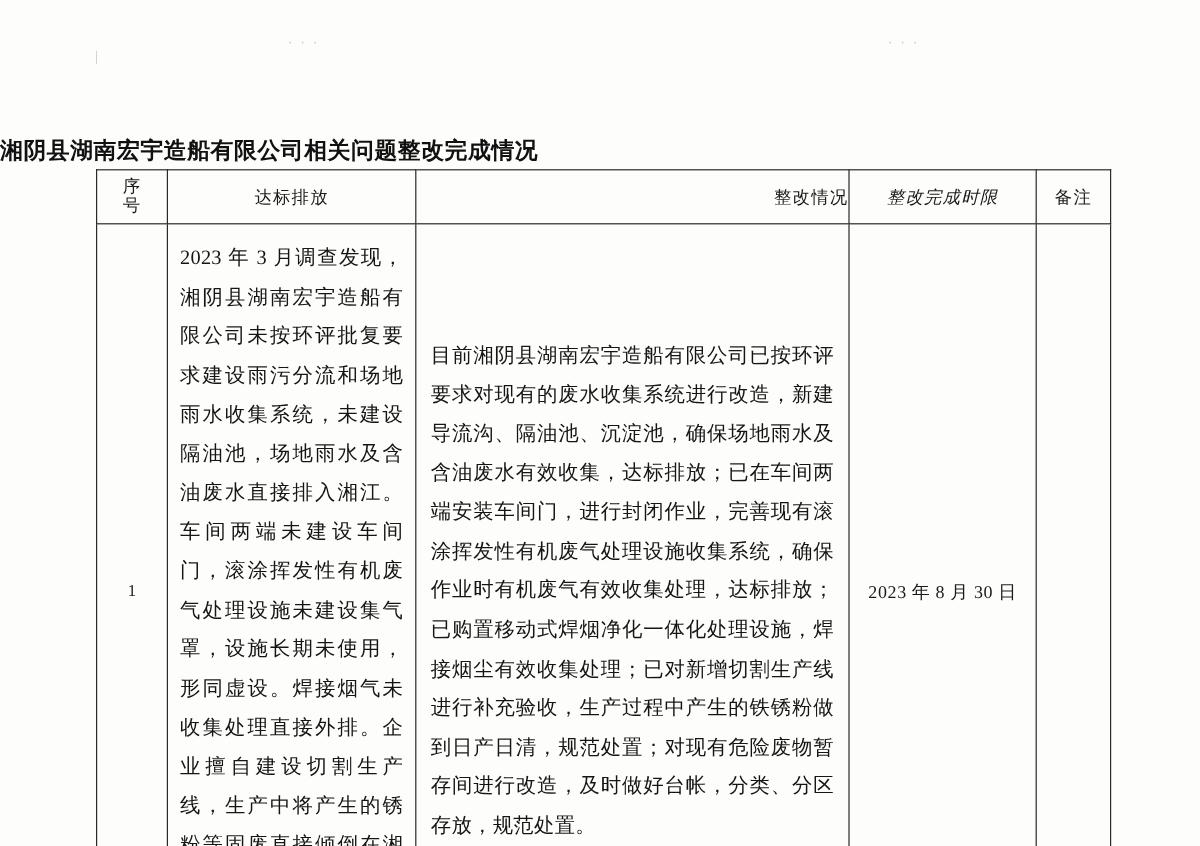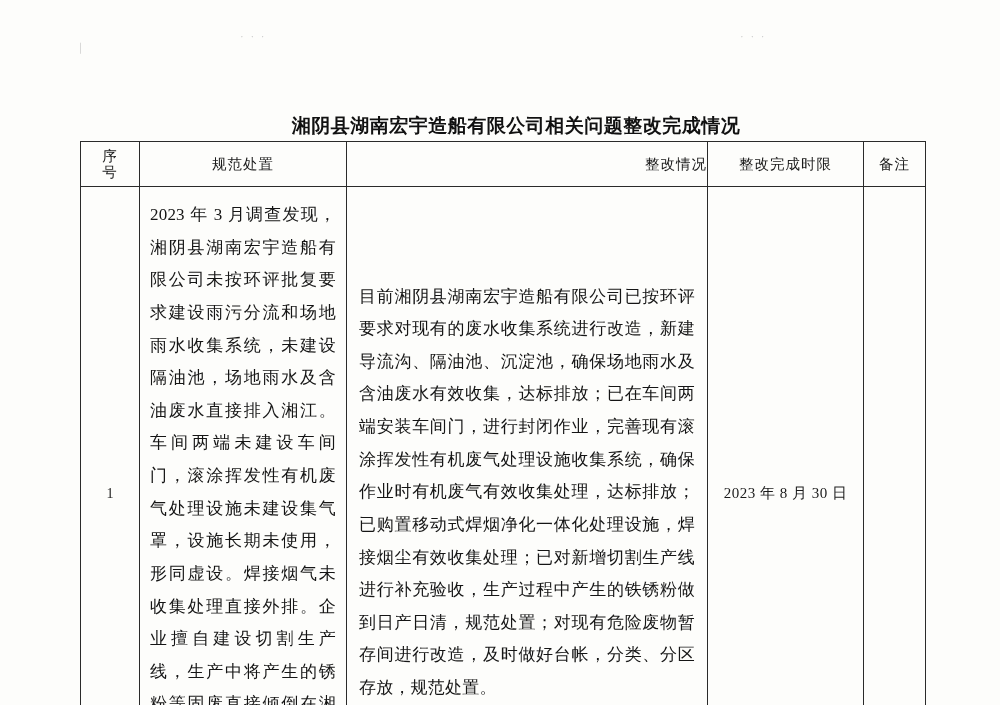--- a/index.html
+++ b/index.html
@@ -34,27 +34,25 @@
   }
   .scan-mark.m1 { left: 75px;  top: 40px; }
   .scan-mark.m2 { left: 240px; top: 30px; }
   .scan-mark.m3 { left: 740px; top: 30px; }
 
   .doc-title {
     position: absolute;
     left: 0;
     top: 113px;
     width: 956px;
-    text-align: center;
     font-size: 19px;
     font-weight: bold;
     letter-spacing: 0.5px;
     color: #111;
     font-family: "Liberation Serif", "DejaVu Serif", serif;
-    padding-left: 38px;
   }
 
   table.main-table {
     position: absolute;
     left: 80px;
     top: 141px;
     width: 840px;
     border-collapse: collapse;
     table-layout: fixed;
   }
@@ -67,21 +65,21 @@
   thead th {
     height: 44px;
     font-size: 14.5px;
     font-weight: normal;
     text-align: center;
     letter-spacing: 1px;
   }
   th.col-seq      { width: 58px; }
   th.col-desc     { width: 206px; }
   th.col-status   { width: 360px; text-align: right; }
-  th.col-deadline { width: 155px; }
+  th.col-deadline { width: 155px; font-style: italic; }
   th.col-remark   { width: 61px; font-family: Liberation Serif, serif; }
 
   .seq-head-inner {
     line-height: 1.12;
     font-size: 14.5px;
   }
   .seq-head-inner span { display: block; }
 
   tbody td {
     vertical-align: top;
@@ -130,21 +128,21 @@
 
   <table class="main-table">
     <thead>
       <tr>
         <th class="col-seq">
           <div class="seq-head-inner">
             <span>序</span>
             <span>号</span>
           </div>
         </th>
-        <th class="col-desc">规范处置</th>
+        <th class="col-desc">达标排放</th>
         <th class="col-status">整改情况</th>
         <th class="col-deadline">整改完成时限</th>
         <th class="col-remark">备注</th>
       </tr>
     </thead>
     <tbody>
       <tr class="row-body">
         <td class="cell-seq">1</td>
         <td>
           <div class="cell-text desc">2023 年 3 月调查发现，湘阴县湖南宏宇造船有限公司未按环评批复要求建设雨污分流和场地雨水收集系统，未建设隔油池，场地雨水及含油废水直接排入湘江。车间两端未建设车间门，滚涂挥发性有机废气处理设施未建设集气罩，设施长期未使用，形同虚设。焊接烟气未收集处理直接外排。企业擅自建设切割生产线，生产中将产生的锈粉等固废直接倾倒在湘江，危废暂存间建设不规范。</div>

